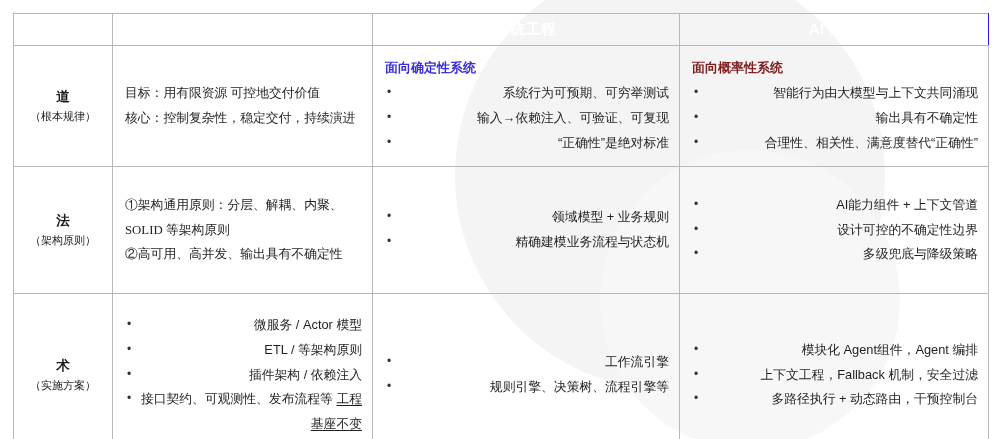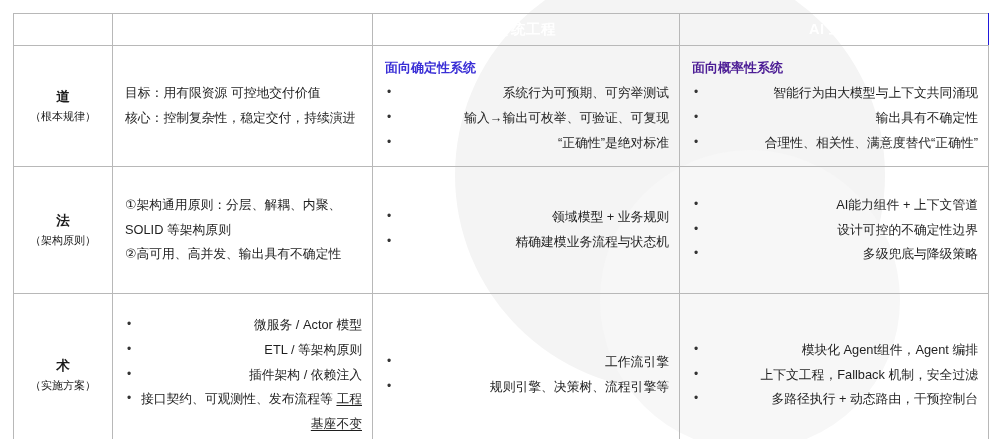--- a/index.html
+++ b/index.html
@@ -101,30 +101,30 @@
     font-size: 11px;
   }
 
   td.body {
     font-size: 12.8px;
     color: #1f1f1f;
     line-height: 1.95;
     padding: 8px 10px 8px 12px;
   }
 
-  .para { margin: 0; }
+  .para { margin: 0; font-family: Liberation Serif, serif; }
 
   .sub-head {
     font-weight: bold;
     font-size: 13px;
     margin: 0 0 2px 0;
     line-height: 1.8;
   }
   .sub-head.blue   { color: #3a2fd6; }
-  .sub-head.orange { color: #4c1d95; }
+  .sub-head.orange { color: #7f1d1d; }
 
   ul.bul {
     list-style: none;
     margin: 0;
     padding: 0;
   }
   ul.bul li {
     position: relative;
     padding-left: 15px;
     line-height: 1.95;
@@ -184,21 +184,21 @@
             <div class="cell-mid">
               <p class="para">目标：用有限资源 可控地交付价值</p>
               <p class="para">核心：控制复杂性，稳定交付，持续演进</p>
             </div>
           </td>
           <td class="body">
             <div class="cell-mid">
               <p class="sub-head blue">面向确定性系统</p>
               <ul class="bul">
                 <li>系统行为可预期、可穷举测试</li>
-                <li>输入→输出可枚举、可验证、可复现</li>
+                <li>输入→依赖注入、可验证、可复现</li>
                 <li>“正确性”是绝对标准</li>
               </ul>
             </div>
           </td>
           <td class="body">
             <div class="cell-mid">
               <p class="sub-head orange">面向概率性系统</p>
               <ul class="bul">
                 <li>智能行为由大模型与上下文共同涌现</li>
                 <li>输出具有不确定性</li>

